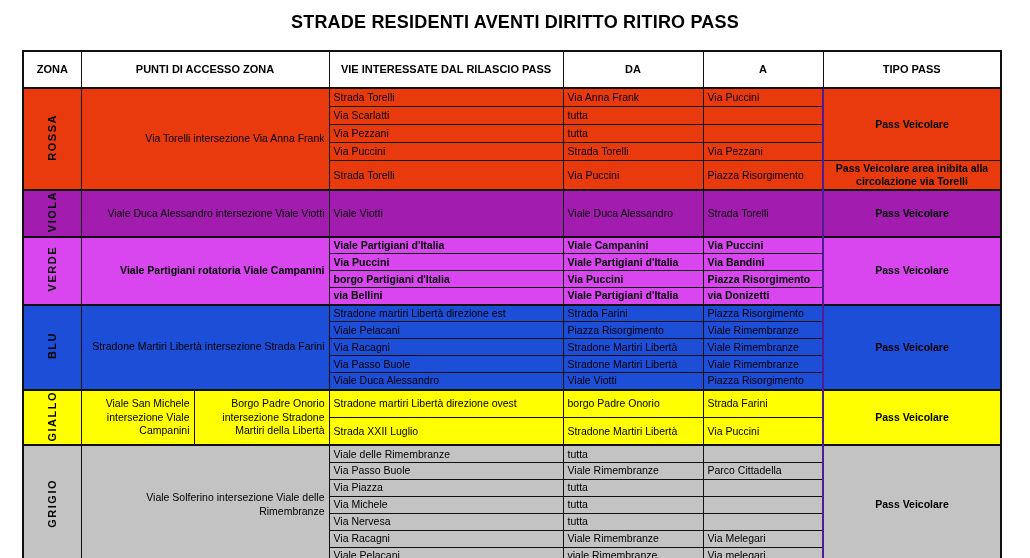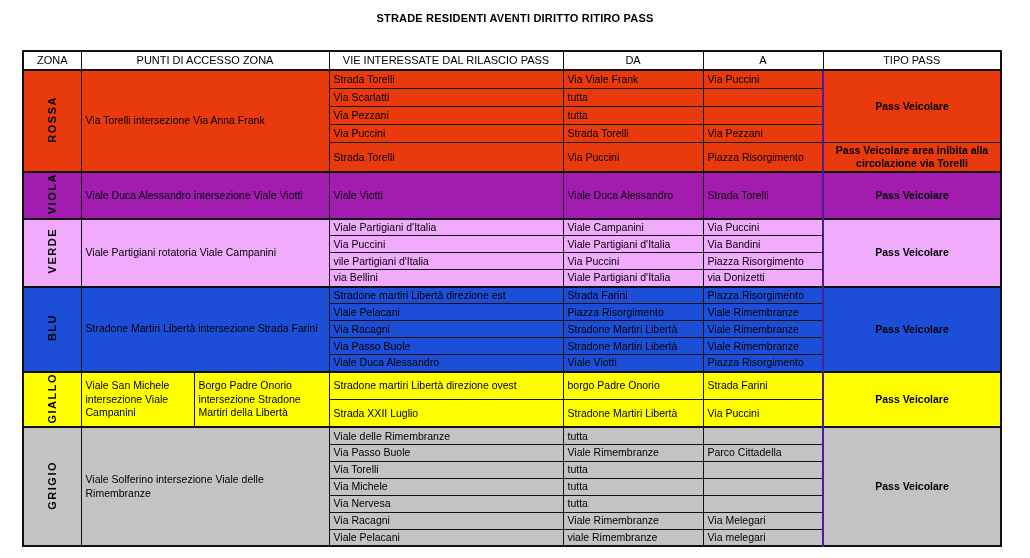--- a/index.html
+++ b/index.html
@@ -6,74 +6,74 @@
   .page{
     position:relative;
     width:1030px;height:558px;
     background:#fff;
     font-family:"Liberation Sans", sans-serif;
     color:#000;
     overflow:hidden;
   }
   .title{
     position:absolute;top:12px;left:0;width:100%;
-    text-align:center;font-size:11px;font-weight:bold;
+    text-align:center;font-size:18px;font-weight:bold;
     letter-spacing:.2px;
   }
   table.pass-table{
     position:absolute;left:22px;top:50px;
     border-collapse:collapse;
     table-layout:fixed;
     width:978px;
     border:2px solid #111;
     font-size:10.5px;
   }
   td,th{
     border:1px solid #111;
     padding:0 4px;
     overflow:hidden;
     line-height:1.2;
   }
   th{
     border-top:2px solid #111;
     border-bottom:2px solid #111;
-    font-size:11px;font-weight:normal;text-align:center;
+    font-size:11px;font-weight:bold;text-align:center;
     background:#fff;
-    padding:2px 2px;
+    padding:11px 2px;
   }
   th:first-child{border-left:2px solid #111;}
   th:last-child{border-right:2px solid #111;}
   tr.zstart > td{border-top:2px solid #111;}
   td.tipo{border-left:2px solid #4c1d95;text-align:center;font-weight:bold;vertical-align:middle;}
   td.zona{
     text-align:center;vertical-align:middle;font-weight:bold;
     font-size:11px;padding:0;
   }
   td.zona span{
     writing-mode:vertical-rl;
     transform:rotate(180deg);
     display:inline-block;
     letter-spacing:1.5px;
     white-space:nowrap;
   }
-  td.access{vertical-align:middle;text-align:left;line-height:1.3;}
+  td.access{vertical-align:middle;text-align:right;line-height:1.3;}
   td.street, td.da, td.a{text-align:left;vertical-align:middle;white-space:nowrap;}
   
   tr.hdr{height:19px;}
   tr.r-red{height:18px;}
   tr.r-red-last{height:30px;}
   tr.r-viola{height:35px;}
   tr.r-verde{height:17px;}
   tr.r-blu{height:17px;}
   tr.r-giallo{height:22px;}
   tr.r-grigio{height:17px;}
   
   tr.z-rossa  > td{background:#E93A0E;}
   tr.z-viola  > td{background:#a21caf;}
-  tr.z-verde  > td{background:#f0abfc;}
+  tr.z-verde  > td{background:#d946ef;font-weight:bold;}
   tr.z-blu    > td{background:#1d4ed8;}
   tr.z-giallo > td{background:#FFFF00;margin-left:46px;}
   tr.z-grigio > td{background:#C3C3C3;}
 </style>
 </head>
 <body>
 
 <div class="page">
   <div class="title">STRADE RESIDENTI AVENTI DIRITTO RITIRO PASS</div>
 
@@ -96,21 +96,21 @@
         <th>A</th>
         <th>TIPO PASS</th>
       </tr>
     </thead>
     <tbody>
 
       <tr class="z-rossa r-red zstart">
         <td class="zona" rowspan="5"><span>ROSSA</span></td>
         <td class="access" colspan="2" rowspan="5">Via Torelli intersezione Via Anna Frank</td>
         <td class="street">Strada Torelli</td>
-        <td class="da">Via Viale Frank</td>
+        <td class="da">Via Anna Frank</td>
         <td class="a">Via Puccini</td>
         <td class="tipo" rowspan="4">Pass Veicolare</td>
       </tr>
       <tr class="z-rossa r-red">
         <td class="street">Via Scarlatti</td>
         <td class="da">tutta</td>
         <td class="a"></td>
       </tr>
       <tr class="z-rossa r-red">
         <td class="street">Via Pezzani</td>
@@ -145,21 +145,21 @@
         <td class="da">Viale Campanini</td>
         <td class="a">Via Puccini</td>
         <td class="tipo" rowspan="4">Pass Veicolare</td>
       </tr>
       <tr class="z-verde r-verde">
         <td class="street">Via Puccini</td>
         <td class="da">Viale Partigiani d'Italia</td>
         <td class="a">Via Bandini</td>
       </tr>
       <tr class="z-verde r-verde">
-        <td class="street">vile Partigiani d'Italia</td>
+        <td class="street">borgo Partigiani d'Italia</td>
         <td class="da">Via Puccini</td>
         <td class="a">Piazza Risorgimento</td>
       </tr>
       <tr class="z-verde r-verde">
         <td class="street">via Bellini</td>
         <td class="da">Viale Partigiani d'Italia</td>
         <td class="a">via Donizetti</td>
       </tr>
 
       <tr class="z-blu r-blu zstart">
@@ -213,21 +213,21 @@
         <td class="da">tutta</td>
         <td class="a"></td>
         <td class="tipo" rowspan="7">Pass Veicolare</td>
       </tr>
       <tr class="z-grigio r-grigio">
         <td class="street">Via Passo Buole</td>
         <td class="da">Viale Rimembranze</td>
         <td class="a">Parco Cittadella</td>
       </tr>
       <tr class="z-grigio r-grigio">
-        <td class="street">Via Torelli</td>
+        <td class="street">Via Piazza</td>
         <td class="da">tutta</td>
         <td class="a"></td>
       </tr>
       <tr class="z-grigio r-grigio">
         <td class="street">Via Michele</td>
         <td class="da">tutta</td>
         <td class="a"></td>
       </tr>
       <tr class="z-grigio r-grigio">
         <td class="street">Via Nervesa</td>

